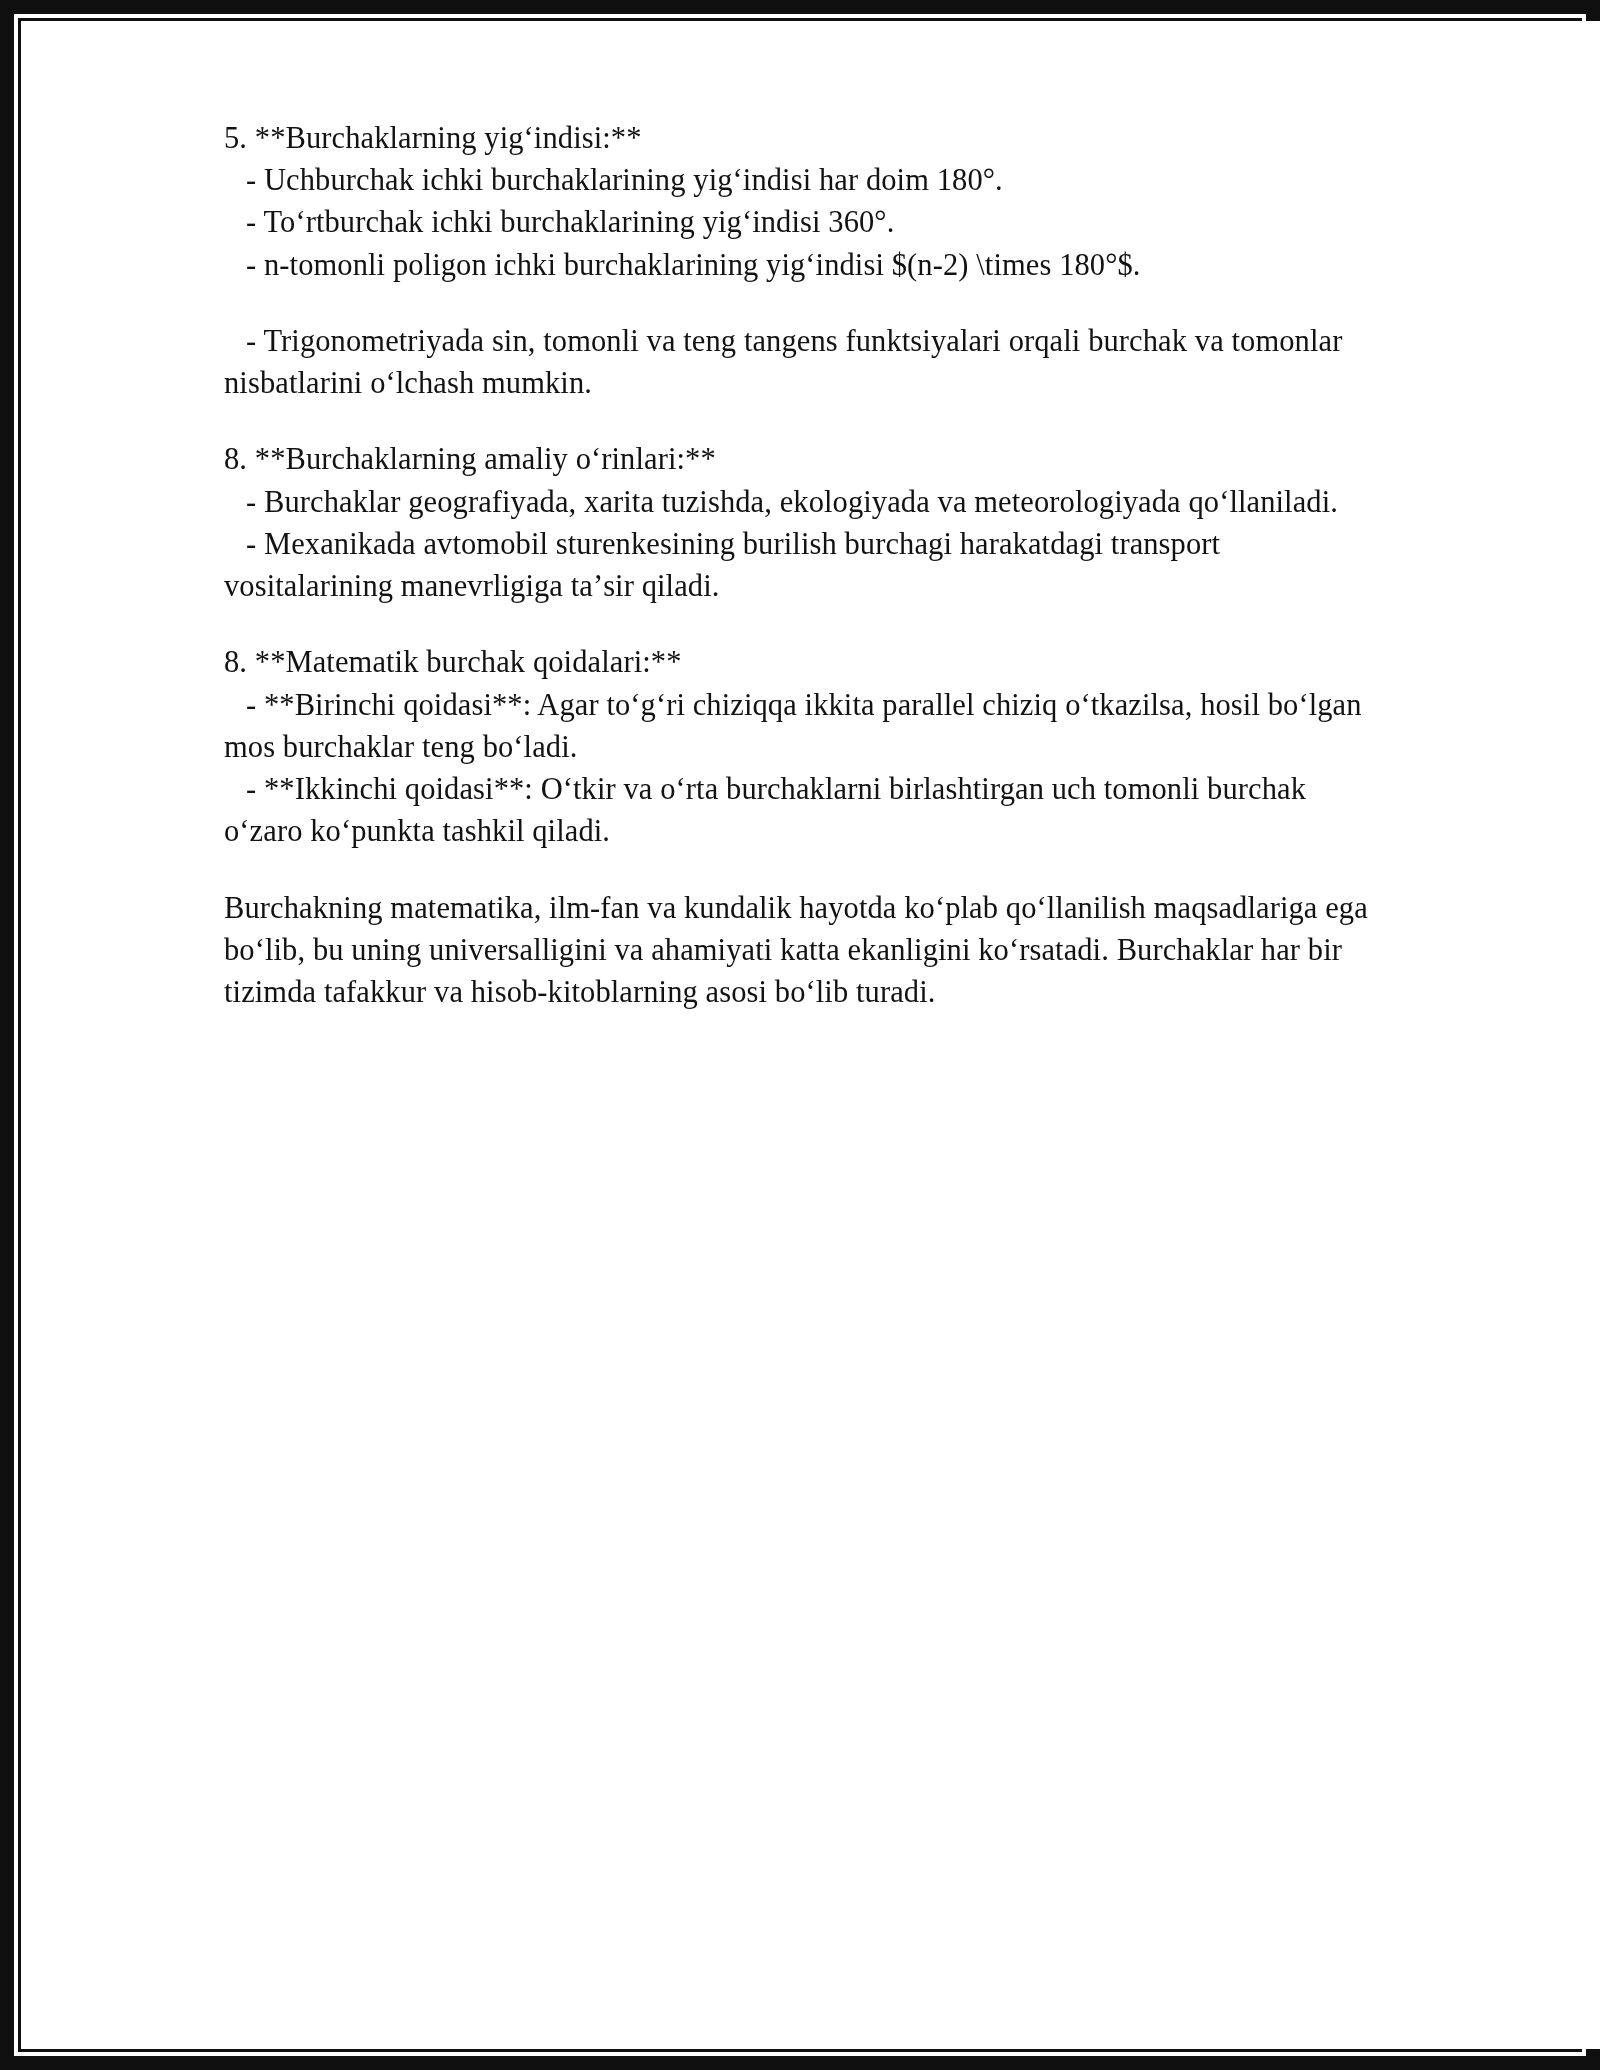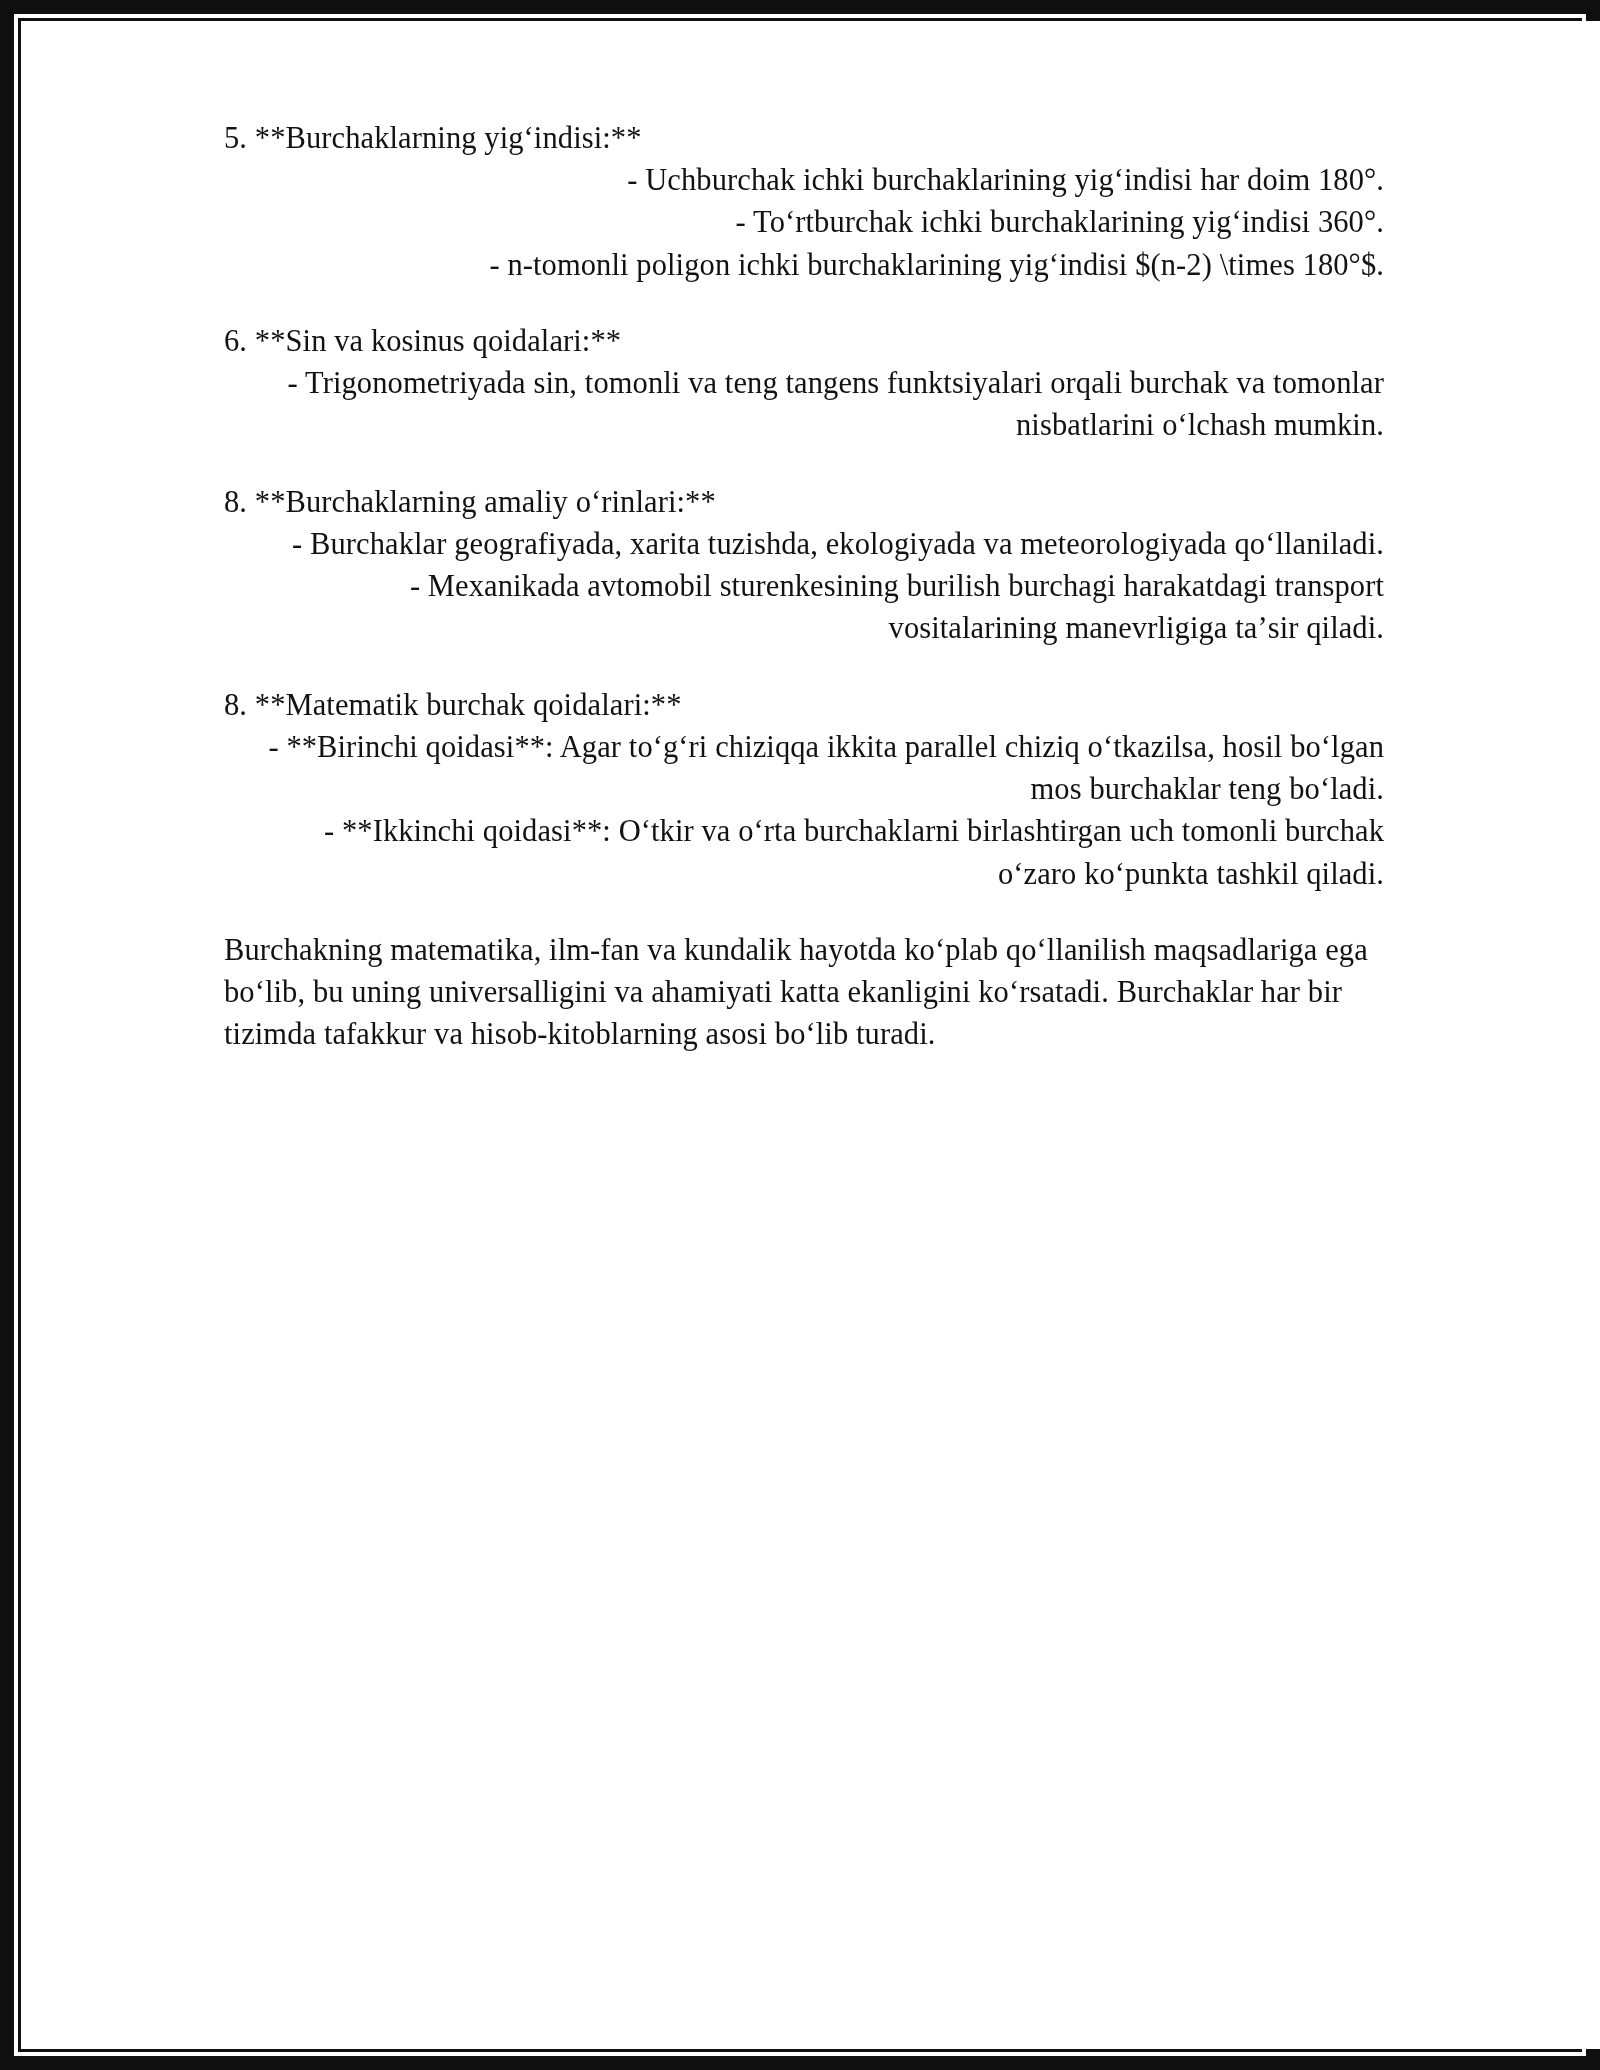--- a/index.html
+++ b/index.html
@@ -70,21 +70,20 @@
     padding: 0;
     white-space: pre-wrap;
   }
 
   
   .item-line {
     margin: 0;
     padding: 0;
     text-indent: 22px;
     white-space: pre-wrap;
-    text-align: right;
   }
 
   .para-line {
     margin: 0;
     padding: 0;
     white-space: pre-wrap;
   }
 </style>
 </head>
 <body>
@@ -96,21 +95,20 @@
         <div class="doc-body">
 
           <div class="block">
             <p class="heading-line">5. **Burchaklarning yigʻindisi:**</p>
             <p class="item-line">- Uchburchak ichki burchaklarining yigʻindisi har doim 180°.</p>
             <p class="item-line">- Toʻrtburchak ichki burchaklarining yigʻindisi 360°.</p>
             <p class="item-line">- n-tomonli poligon ichki burchaklarining yigʻindisi $(n-2) \times 180°$.</p>
           </div>
 
           <div class="block">
-            <p class="heading-line">6. **Sin va kosinus qoidalari:**</p>
             <p class="item-line">- Trigonometriyada sin, tomonli va teng tangens funktsiyalari orqali burchak va tomonlar nisbatlarini oʻlchash mumkin.</p>
           </div>
 
           <div class="block">
             <p class="heading-line">8. **Burchaklarning amaliy oʻrinlari:**</p>
             <p class="item-line">- Burchaklar geografiyada, xarita tuzishda, ekologiyada va meteorologiyada qoʻllaniladi.</p>
             <p class="item-line">- Mexanikada avtomobil sturenkesining burilish burchagi harakatdagi transport vositalarining manevrligiga taʼsir qiladi.</p>
           </div>
 
           <div class="block">

